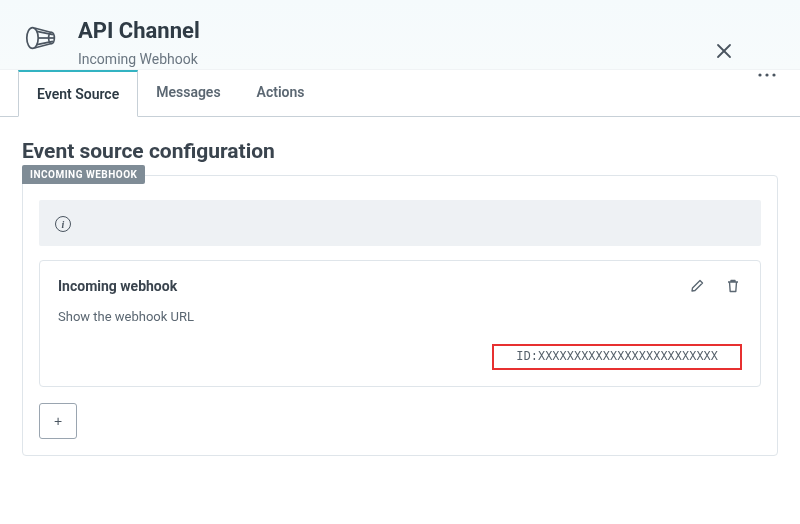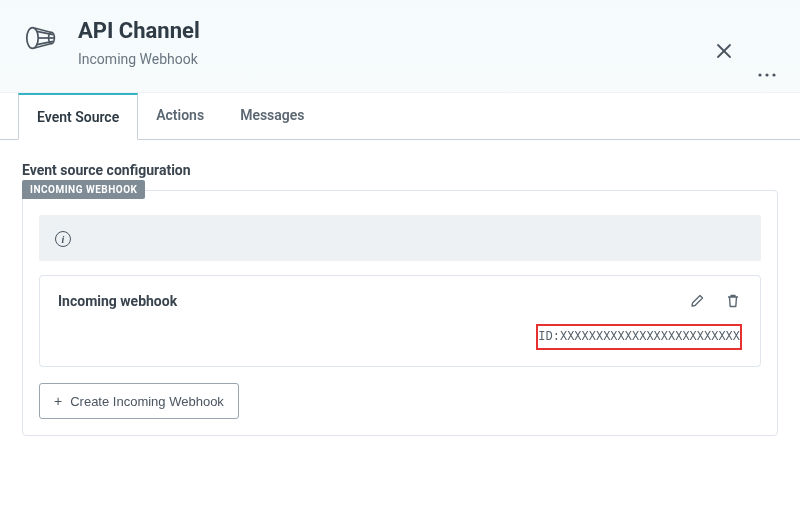--- a/index.html
+++ b/index.html
@@ -7,21 +7,21 @@
     font-family: -apple-system, BlinkMacSystemFont, "Segoe UI", Roboto, Arial, sans-serif;
     background: #ffffff;
     color: #333;
     width: 800px;
     height: 524px;
     overflow: hidden;
   }
   .header {
     display: flex;
     align-items: flex-start;
-    padding: 18px 22px 25px 22px;
+    padding: 18px 22px 2px 22px;
     background: linear-gradient(180deg, #f5fafc 0%, #f7fbfc 100%);
     border-bottom: 1px solid #f0f3f5;
     position: relative;
   }
   .header-icon {
     width: 40px;
     height: 40px;
     margin-right: 16px;
     display: flex;
     align-items: center;
@@ -76,21 +76,21 @@
   }
   .tab.active {
     color: #2d3a44;
     background: #ffffff;
     border: 1px solid #c7d0d7;
     border-top: 2px solid #33b3c2;
     border-bottom: 1px solid #fff;
   }
   .section-title {
     padding: 22px 22px 12px;
-    font-size: 14px;
+    font-size: 21px;
     font-weight: 700;
     color: #3a444e;
   }
   .panel {
     margin: 0 22px 18px;
     border: 1px solid #dfe5ea;
     border-radius: 4px;
     position: relative;
   }
   .panel-badge {
@@ -167,21 +167,21 @@
     font-size: 13px;
     color: #5b6772;
     margin-bottom: 20px;
   }
   .id-row {
     display: flex;
     justify-content: flex-end;
   }
   .id-box {
     border: 2px solid #e73030;
-    padding: 4px 0;
+    padding: 4px 22px;
     font-family: "Courier New", monospace;
     font-size: 12px;
     color: #55606a;
   }
   .create-btn {
     margin: 0 16px 16px;
     border: 1px solid #9aa5b0;
     border-radius: 3px;
     background: #fff;
     padding: 9px 14px;
@@ -228,22 +228,22 @@
           <circle cx="2" cy="2" r="1.6"></circle>
           <circle cx="9" cy="2" r="1.6"></circle>
           <circle cx="16" cy="2" r="1.6"></circle>
         </svg>
     </div>
   </div>
 </div>
 
 <div class="tabs">
   <div class="tab active">Event Source</div>
+  <div class="tab">Messages</div>
   <div class="tab">Actions</div>
-  <div class="tab">Messages</div>
 </div>
 
 <div class="section-title">Event source configuration</div>
 
 <div class="panel">
   <div class="panel-badge">INCOMING WEBHOOK</div>
 
   <div class="info-box">
     <div class="info-icon">i</div>
   </div>
@@ -257,22 +257,22 @@
               <path d="M11 2.5l2.5 2.5L6 12.5 3 13l.5-3L11 2.5z"></path>
             </svg>
         </div>
         <div class="icon-btn">
           <svg width="16" height="16" viewBox="0 0 16 16" fill="none" stroke="#5b6772" stroke-width="1.4" stroke-linejoin="round">
               <path d="M3 4h10M6 4V2.5h4V4M4.5 4l.7 9.5h5.6L11.5 4"></path>
             </svg>
         </div>
       </div>
     </div>
+    <div class="show-url">Show the webhook URL</div>
     <div class="id-row">
       <div class="id-box">ID:XXXXXXXXXXXXXXXXXXXXXXXXX</div>
     </div>
   </div>
 
   <button class="create-btn">
     <span class="plus">+</span>
-    <span>Create Incoming Webhook</span>
   </button>
 </div>
 
 </body></html>

